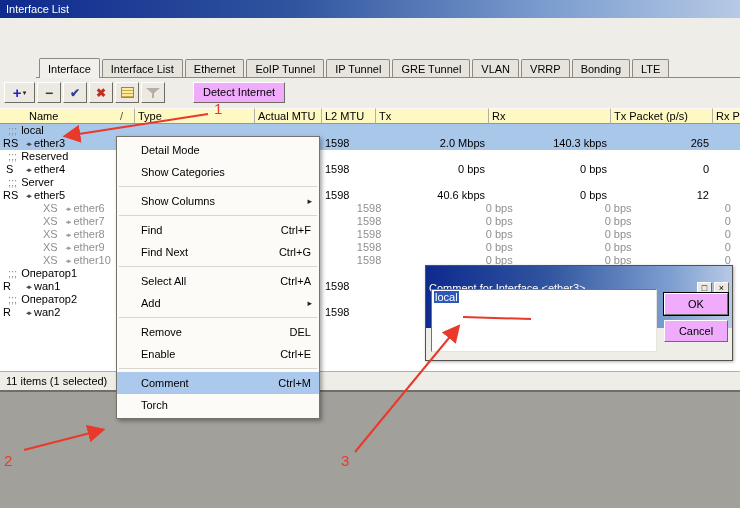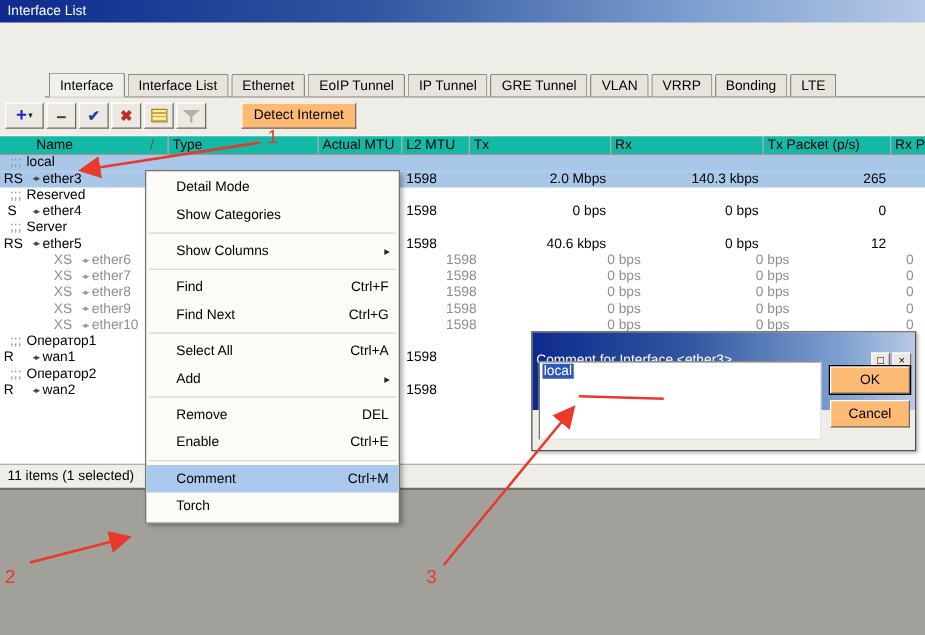--- a/index.html
+++ b/index.html
@@ -34,26 +34,26 @@
   .caret{font-size:7px;line-height:1;margin-left:1px;color:#222;}
   .minus{font-size:14px;font-weight:bold;color:#3c3c3c;line-height:1;}
   .check{color:#2b3f9e;font-size:12px;font-weight:bold;line-height:1;}
   .cross{color:#c22d22;font-size:12px;font-weight:bold;line-height:1;}
   .note{width:13px;height:11px;box-sizing:border-box;border:1px solid #a8862a;
     background:#ffeb9e repeating-linear-gradient(180deg,transparent 0 2px,#caa94e 2px 3px);}
   .funnel{position:relative;width:14px;height:12px;}
   .funnel::before{content:'';position:absolute;left:0;top:1px;
     border-left:7px solid transparent;border-right:7px solid transparent;border-top:6px solid #b4b0a6;}
   .funnel::after{content:'';position:absolute;left:6px;top:6px;width:2px;height:5px;background:#b4b0a6;}
-  .btn{background:#fdba74;border:1px solid;border-color:#fff #6e6b62 #6e6b62 #fff;
+  .btn{background:#f0abfc;border:1px solid;border-color:#fff #6e6b62 #6e6b62 #fff;
     text-align:center;box-sizing:border-box;}
   .detect{margin-left:26px;height:21px;padding:0 9px;line-height:19px;}
 
   
-  .thead{position:absolute;top:108px;left:0;right:0;height:16px;display:flex;background:#14b8a6;z-index:2;}
+  .thead{position:absolute;top:108px;left:0;right:0;height:16px;display:flex;background:#fef9c3;z-index:2;}
   .hcell{box-sizing:border-box;border-right:1px solid #b3b0a7;border-top:1px solid #fcfbf8;
     border-bottom:1px solid #99968d;padding:1px 3px;display:flex;align-items:center;
     overflow:hidden;white-space:nowrap;}
   .h0{width:135px}.h1{width:120px}.h2{width:67px}.h3{width:54px}.h4{width:113px}
   .h5{width:122px}.h6{width:102px}.h7{flex:1;border-right:none;}
   .h0 .hlabel{margin-left:26px;}
   .hsort{margin-left:auto;margin-right:8px;color:#55524b;}
 
   .tbody{position:absolute;top:124px;left:0;right:0;height:247px;background:#fff;overflow:hidden;}
   .trow{display:flex;height:13px;line-height:13px;white-space:nowrap;}

